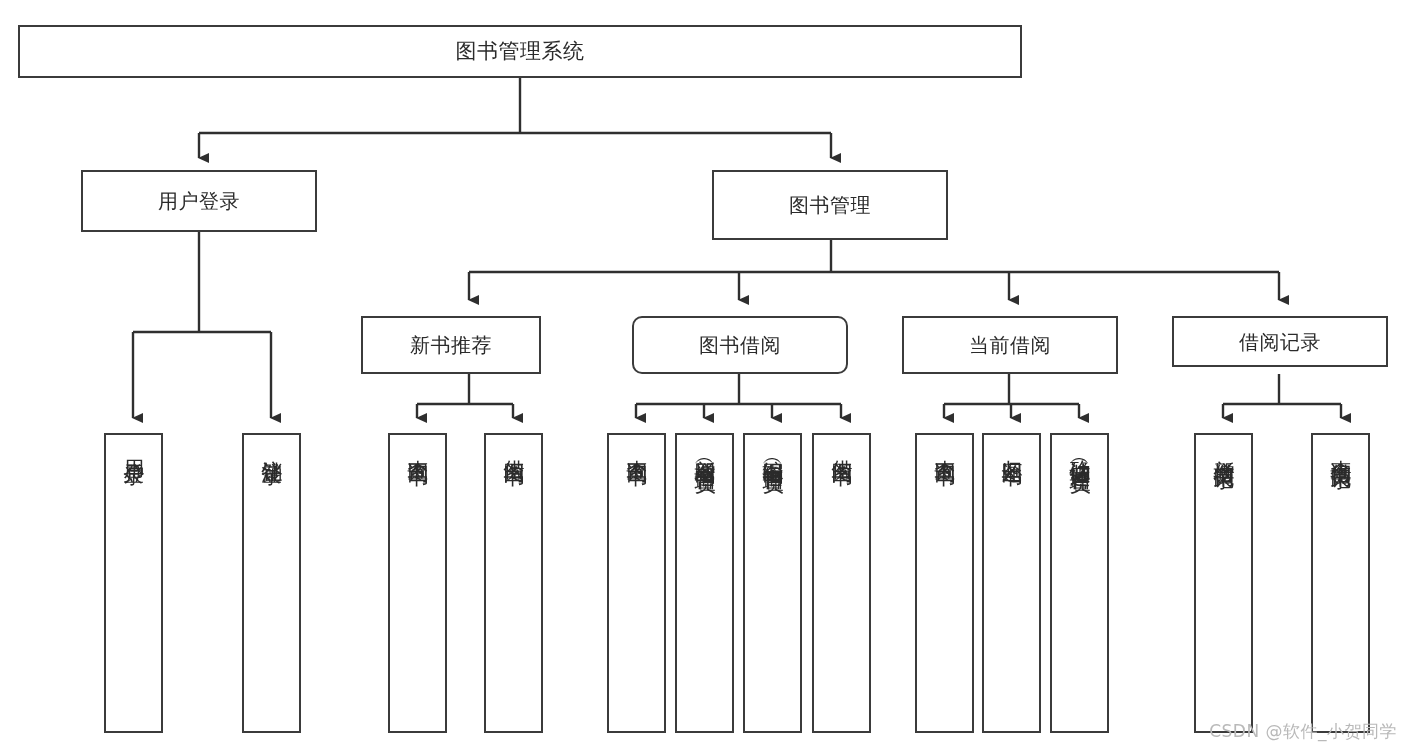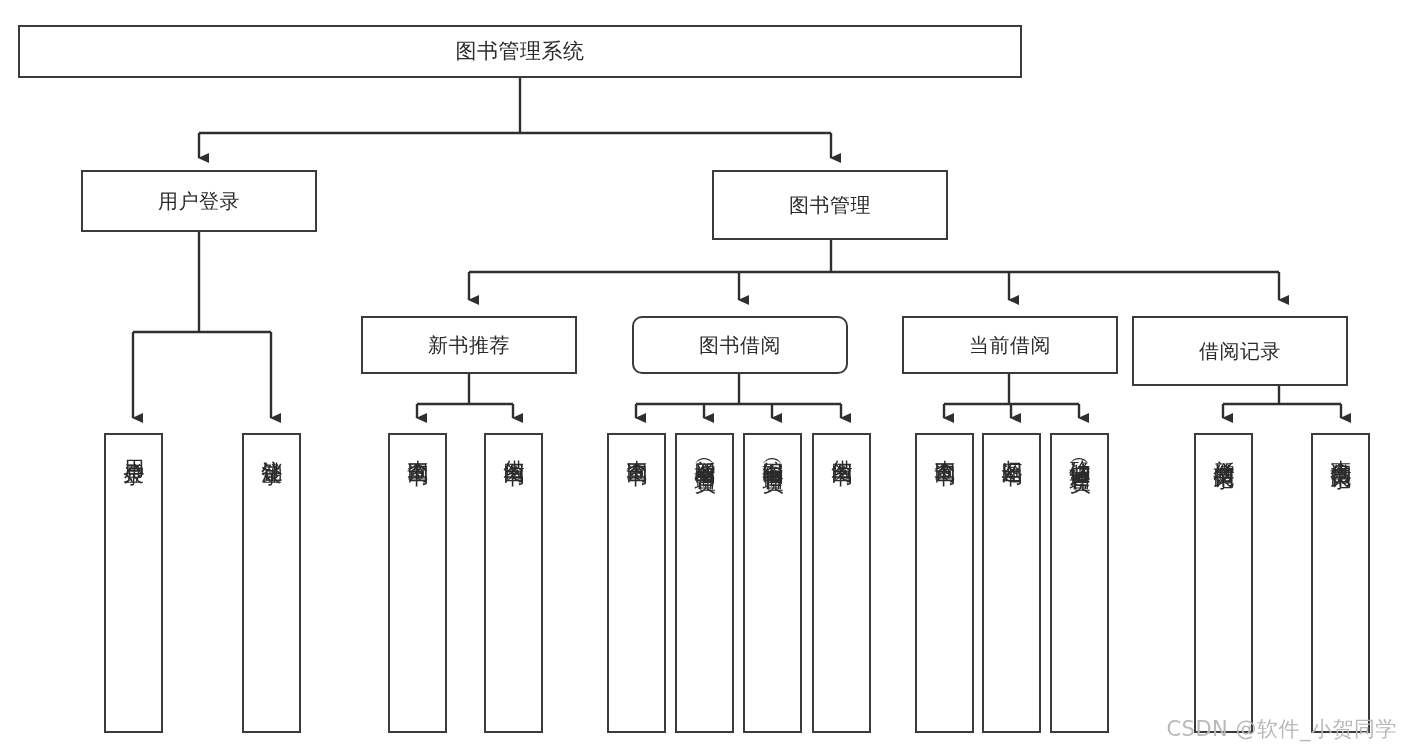--- a/index.html
+++ b/index.html
@@ -55,21 +55,21 @@
     font-size:21px;
     line-height:1.18;
     letter-spacing:2px;
     white-space:nowrap;
     color:#2b2b2b;
   }
   .watermark{
     position:absolute;
     right:8px;
     bottom:4px;
-    font-size:21px;
+    font-size:17px;
     color:#b9b9b9;
     z-index:5;
     white-space:nowrap;
     letter-spacing:0.5px;
     font-family:"DejaVu Sans","Liberation Sans",sans-serif;
   }
 </style>
 </head>
 <body>
 
@@ -132,33 +132,33 @@
   </div>
 
   <div class="node lvl2" style="left:81px;top:170px;width:236px;height:62px;">
     <span class="label">用户登录</span>
   </div>
 
   <div class="node lvl2" style="left:712px;top:170px;width:236px;height:70px;">
     <span class="label">图书管理</span>
   </div>
 
-  <div class="node lvl3" style="left:361px;top:316px;width:216px;height:58px;">
+  <div class="node lvl3" style="left:361px;top:316px;width:180px;height:58px;">
     <span class="label">新书推荐</span>
   </div>
 
   <div class="node lvl3" style="left:632px;top:316px;width:216px;height:58px;border-radius:10px;">
     <span class="label">图书借阅</span>
   </div>
 
   <div class="node lvl3" style="left:902px;top:316px;width:216px;height:58px;">
     <span class="label">当前借阅</span>
   </div>
 
-  <div class="node lvl3" style="left:1132px;top:316px;width:216px;height:70px;">
+  <div class="node lvl3" style="left:1172px;top:316px;width:216px;height:51px;">
     <span class="label">借阅记录</span>
   </div>
 
   <div class="node leaf" style="left:104px;top:433px;width:59px;height:300px;">
     <span class="label">用户登录</span>
   </div>
 
   <div class="node leaf" style="left:242px;top:433px;width:59px;height:300px;">
     <span class="label">注销登录</span>
   </div>

